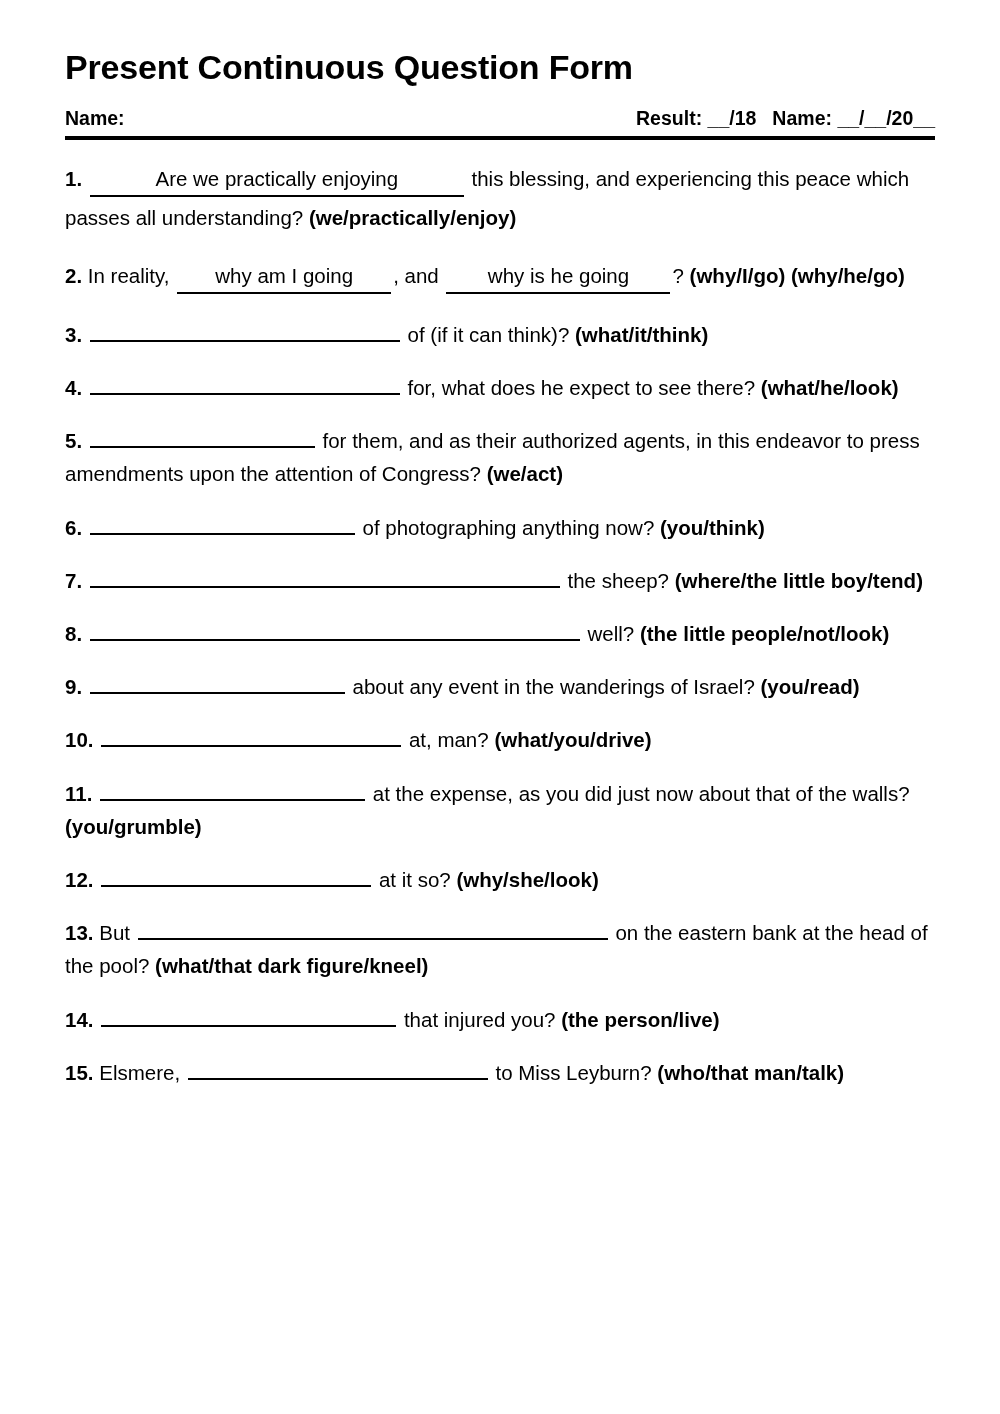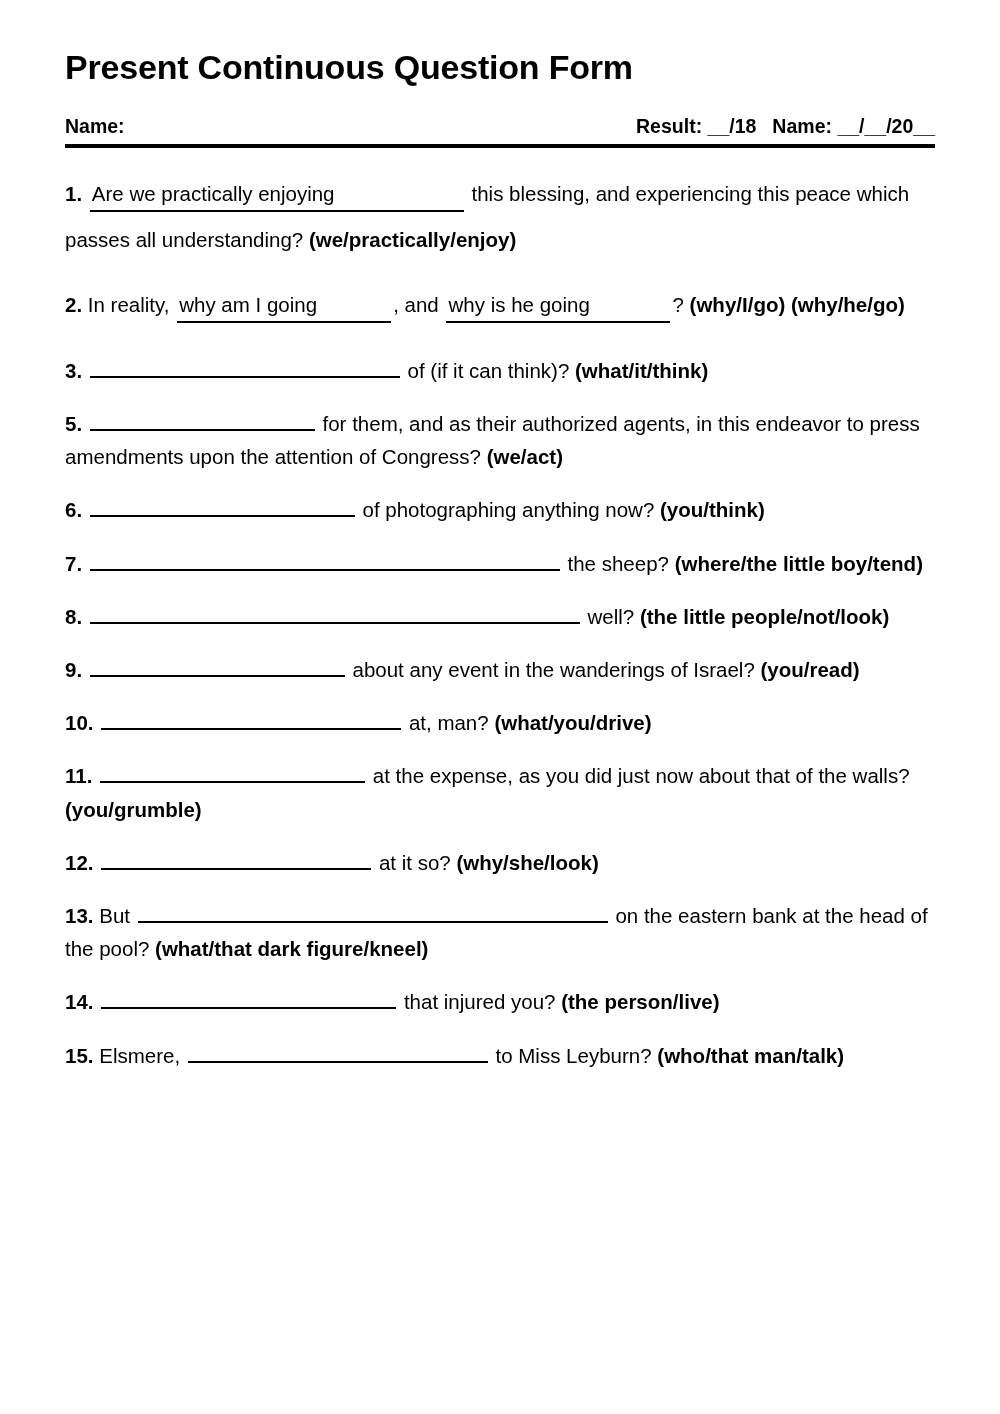--- a/index.html
+++ b/index.html
@@ -28,21 +28,21 @@
     margin: 0;
     padding-top: 8px;
     line-height: 1.15;
   }
   .meta-row {
     display: flex;
     justify-content: space-between;
     align-items: baseline;
     font-size: 19.5px;
     font-weight: bold;
-    margin-top: 28px;
+    margin-top: 20px;
     white-space: nowrap;
   }
   .meta-right {
     display: flex;
     align-items: baseline;
     gap: 16px;
   }
   .meta-item { font-weight: bold; }
   .meta-item .meta-blank {
     font-weight: bold;
@@ -73,23 +73,24 @@
     display: inline-block;
     border-bottom: 2.5px solid #000;
     vertical-align: baseline;
     height: 1.05em;
     margin: 0 2px;
   }
   .answer {
     display: inline-block;
     border-bottom: 2.5px solid #000;
     vertical-align: baseline;
+    text-align: center;
     font-weight: normal;
     padding: 0 2px;
-    margin: 11px 2px;
+    margin: 4px 2px;
   }
 </style>
 </head>
 <body>
 
 <div class="page">
 
   <h1 class="title">Present Continuous Question Form</h1>
 
   <div class="meta-row">
@@ -99,20 +100,21 @@
       <span class="meta-item"><span>Name:</span> <span class="meta-blank">__/__/20__</span></span>
     </span>
   </div>
 
   <hr class="rule">
 
   <div class="questions" id="questions">
       <div class="q"><span class="q-num">1.</span> <span class="answer" style="min-width: 370px;">Are we practically enjoying</span> <span>this blessing, and experiencing this peace which passes all understanding?</span> <span class="hint">(we/practically/enjoy)</span></div>
       <div class="q"><span class="q-num">2.</span> <span>In reality,</span> <span class="answer" style="min-width: 210px;">why am I going</span><span>, and</span> <span class="answer" style="min-width: 220px;">why is he going</span><span>?</span> <span class="hint">(why/I/go) (why/he/go)</span></div>
       <div class="q"><span class="q-num">3.</span> <span class="blank" style="width: 310px;"></span> <span>of (if it can think)?</span> <span class="hint">(what/it/think)</span></div>
+      <div class="q"><span class="q-num">4.</span> <span class="blank" style="width: 310px;"></span> <span>for, what does he expect to see there?</span> <span class="hint">(what/he/look)</span></div>
       <div class="q"><span class="q-num">5.</span> <span class="blank" style="width: 225px;"></span> <span>for them, and as their authorized agents, in this endeavor to press amendments upon the attention of Congress?</span> <span class="hint">(we/act)</span></div>
       <div class="q"><span class="q-num">6.</span> <span class="blank" style="width: 265px;"></span> <span>of photographing anything now?</span> <span class="hint">(you/think)</span></div>
       <div class="q"><span class="q-num">7.</span> <span class="blank" style="width: 470px;"></span> <span>the sheep?</span> <span class="hint">(where/the little boy/tend)</span></div>
       <div class="q"><span class="q-num">8.</span> <span class="blank" style="width: 490px;"></span> <span>well?</span> <span class="hint">(the little people/not/look)</span></div>
       <div class="q"><span class="q-num">9.</span> <span class="blank" style="width: 255px;"></span> <span>about any event in the wanderings of Israel?</span> <span class="hint">(you/read)</span></div>
       <div class="q"><span class="q-num">10.</span> <span class="blank" style="width: 300px;"></span> <span>at, man?</span> <span class="hint">(what/you/drive)</span></div>
       <div class="q"><span class="q-num">11.</span> <span class="blank" style="width: 265px;"></span> <span>at the expense, as you did just now about that of the walls?</span> <span class="hint">(you/grumble)</span></div>
       <div class="q"><span class="q-num">12.</span> <span class="blank" style="width: 270px;"></span> <span>at it so?</span> <span class="hint">(why/she/look)</span></div>
       <div class="q"><span class="q-num">13.</span> <span>But</span> <span class="blank" style="width: 470px;"></span> <span>on the eastern bank at the head of the pool?</span> <span class="hint">(what/that dark figure/kneel)</span></div>
       <div class="q"><span class="q-num">14.</span> <span class="blank" style="width: 295px;"></span> <span>that injured you?</span> <span class="hint">(the person/live)</span></div>

